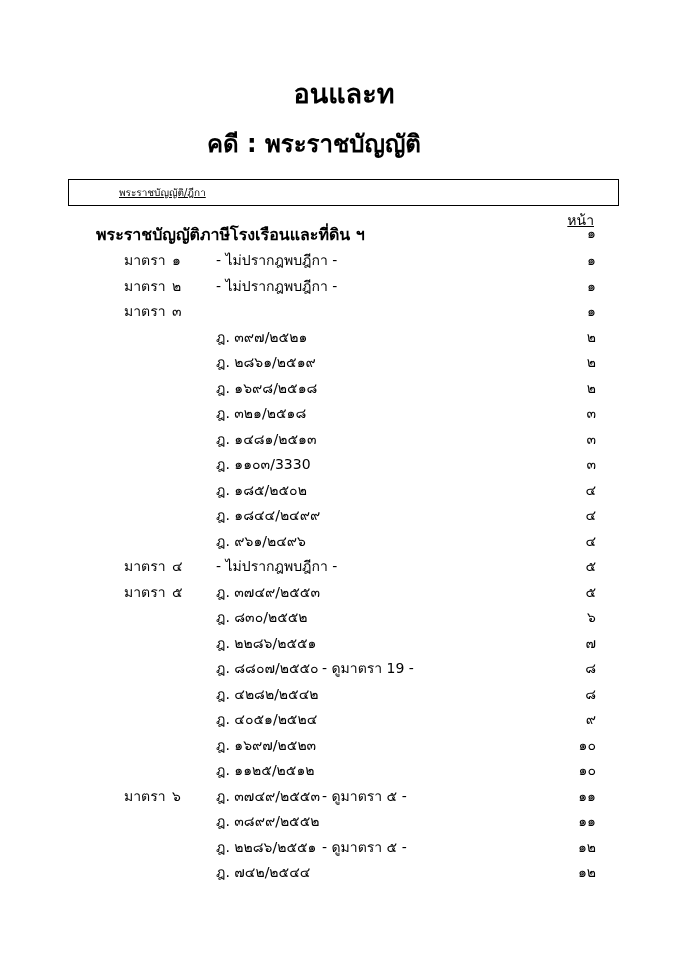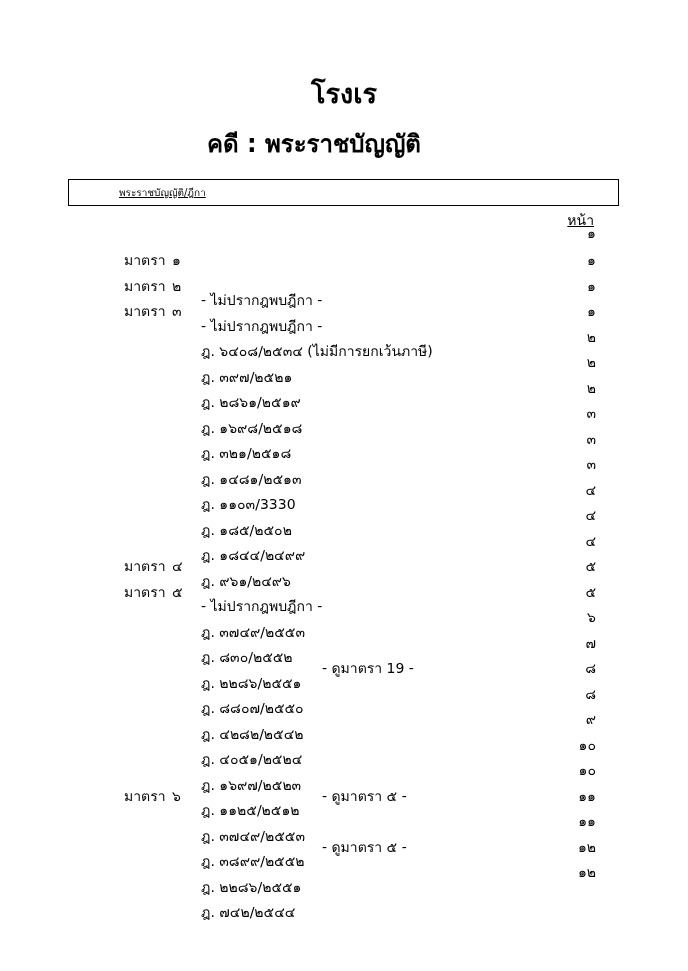--- a/index.html
+++ b/index.html
@@ -34,41 +34,42 @@
   .row .section-title {
     position: absolute; left: 96px; top: 0; font-size: 16px; font-weight: bold;
   }
   .row .article {
     position: absolute; left: 124px; top: 0;
   }
   .row .article-num {
     position: absolute; left: 172px; top: 0;
   }
   .row .entry {
-    position: absolute; left: 201px; top: 0; margin-top: 40px;
+    position: absolute; left: 216px; top: 0;
   }
   .row .note {
     position: absolute; left: 322px; top: 0;
   }
   .row .page {
     position: absolute; left: 568px; width: 28px; text-align: right; top: 0;
   }
 </style>
 </head>
 <body>
 
-<div class="title">โรงเร</div>
+<div class="title">อนและท</div>
 <div class="subtitle">คดี : พระราชบัญญัติ</div>
 
 <div class="header-box">
   <span class="h-left">พระราชบัญญัติ/ฎีกา</span>
   <span class="h-right">หน้า</span>
 </div>
 
 <div class="row" style="top:222px;">
+  <span class="section-title">พระราชบัญญัติภาษีโรงเรือนและที่ดิน ฯ</span>
   <span class="page">๑</span>
 </div>
 
 <div id="rows-container">
     <div class="row" style="top: 249px;">
     <span class="article">มาตรา</span>
     <span class="article-num">๑</span>
     <span class="entry">- ไม่ปรากฎพบฎีกา -</span>
     <span class="note"></span>
     <span class="page">๑</span>
@@ -76,21 +77,20 @@
     <div class="row" style="top: 274.5px;">
     <span class="article">มาตรา</span>
     <span class="article-num">๒</span>
     <span class="entry">- ไม่ปรากฎพบฎีกา -</span>
     <span class="note"></span>
     <span class="page">๑</span>
   </div>
     <div class="row" style="top: 300px;">
     <span class="article">มาตรา</span>
     <span class="article-num">๓</span>
-    <span class="entry">ฎ. ๖๔๐๘/๒๕๓๔ (ไม่มีการยกเว้นภาษี)</span>
     <span class="note"></span>
     <span class="page">๑</span>
   </div>
     <div class="row" style="top: 325.5px;">
     <span class="article"></span>
     <span class="article-num"></span>
     <span class="entry">ฎ. ๓๙๗/๒๕๒๑</span>
     <span class="note"></span>
     <span class="page">๒</span>
   </div>

